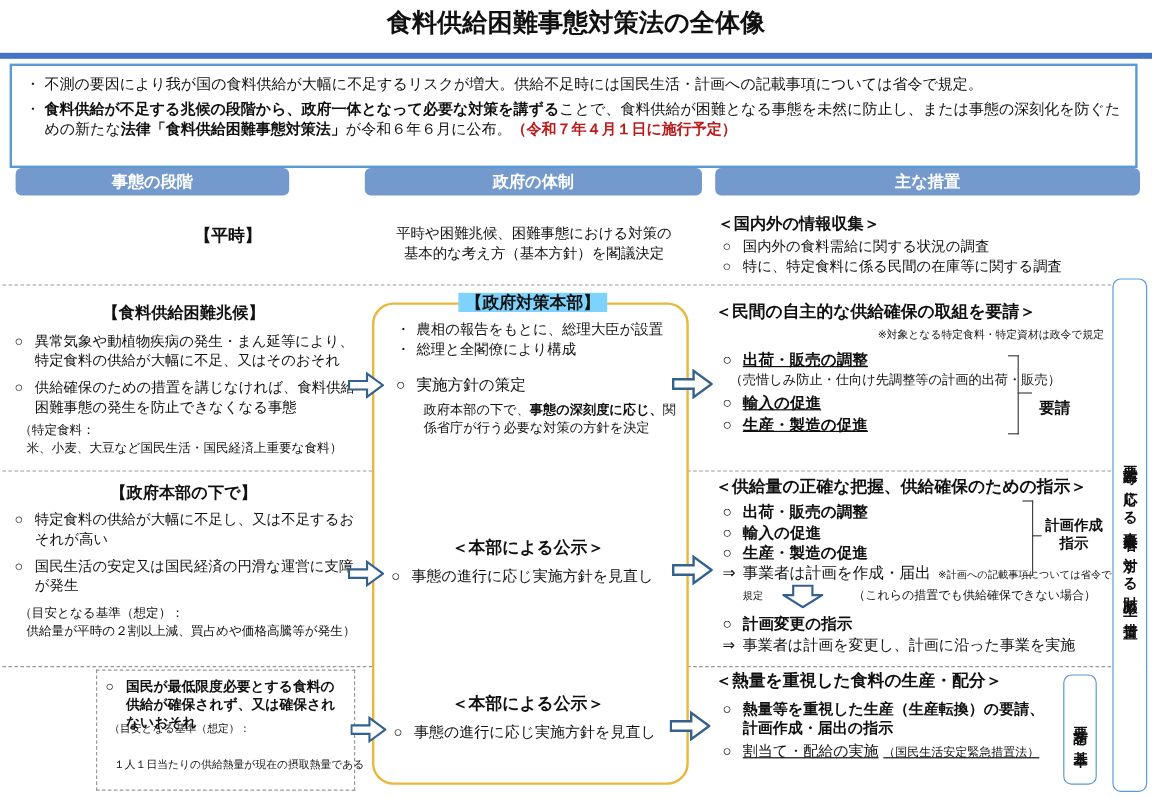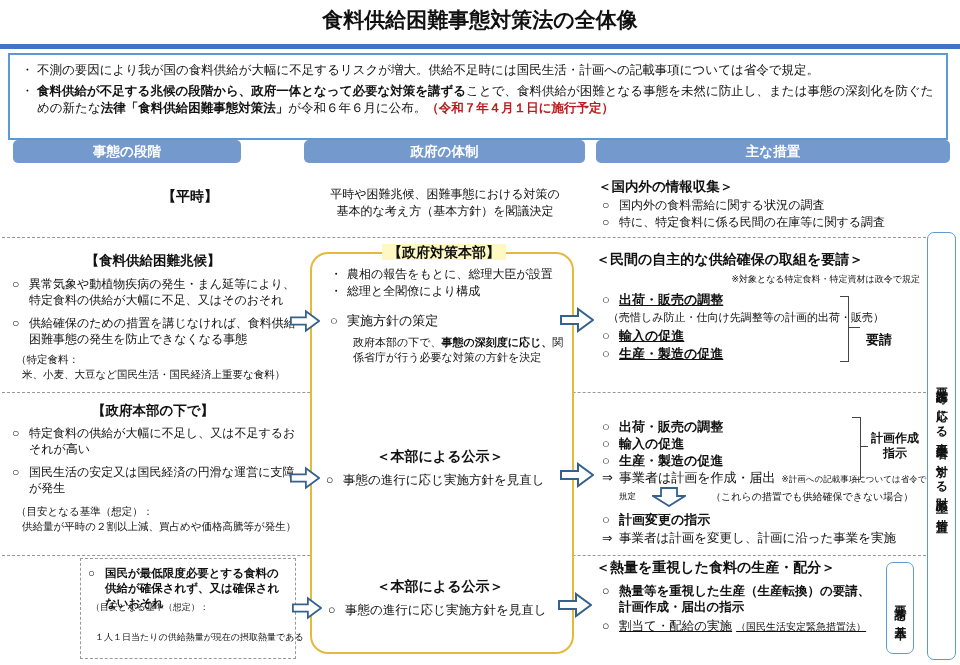--- a/index.html
+++ b/index.html
@@ -25,21 +25,21 @@
   .colhdr{position:absolute;top:140px;height:23px;background:#7499CC;border-radius:5px;
           color:#fff;font-weight:bold;font-size:13.5px;text-align:center;line-height:23px;}
   .dash-sep{position:absolute;left:2px;width:954px;border-top:1px dashed #999;}
   .yellow-box{left:310px;top:252px;width:260px;height:398px;border:2.5px solid #E6B93C;border-radius:18px;background:#fff;}
   .dash-box{left:80px;top:558px;width:214px;height:99px;border:1px dashed #999;background:#fff;}
   .vbox{position:absolute;border:1.5px solid #5B9BD5;border-radius:7px;background:#fff;
         display:flex;align-items:center;justify-content:center;
         writing-mode:vertical-rl;font-weight:bold;font-size:12px;letter-spacing:2px;}
   .bracket{position:absolute;width:8px;border:1.5px solid #444;border-left:none;background:transparent;}
   .btick{position:absolute;border-top:1.5px solid #444;height:0;}
-  .hq-title{background:#fef9c3;padding:0 6px;}
+  .hq-title{background:#7dd3fc;padding:0 6px;}
   svg{position:absolute;}
 </style>
 </head>
 <body>
 
 <div id="canvas">
 
   <div class="t page-title f21">食料供給困難事態対策法の全体像</div>
   <div class="abs divider"></div>
 
@@ -153,20 +153,21 @@
     <span class="tx u">輸入の促進</span>
   </div>
   <div class="li b f13" style="left:602px;top:346px;width:240px;">
     <span class="mk">○</span>
     <span class="tx u">生産・製造の促進</span>
   </div>
   <div class="bracket" style="left:840px;top:296px;height:64px;"></div>
   <div class="btick" style="left:848px;top:327px;width:12px;"></div>
   <div class="t b f13" style="left:866px;top:332px;">要請</div>
 
+  <div class="t b f14" style="left:596px;top:397px;">＜供給量の正確な把握、供給確保のための指示＞</div>
   <div class="li b f13" style="left:602px;top:419px;width:240px;">
     <span class="mk">○</span>
     <span class="tx">出荷・販売の調整</span>
   </div>
   <div class="li b f13" style="left:602px;top:436px;width:240px;">
     <span class="mk">○</span>
     <span class="tx">輸入の促進</span>
   </div>
   <div class="li b f13" style="left:602px;top:453px;width:240px;">
     <span class="mk">○</span>

